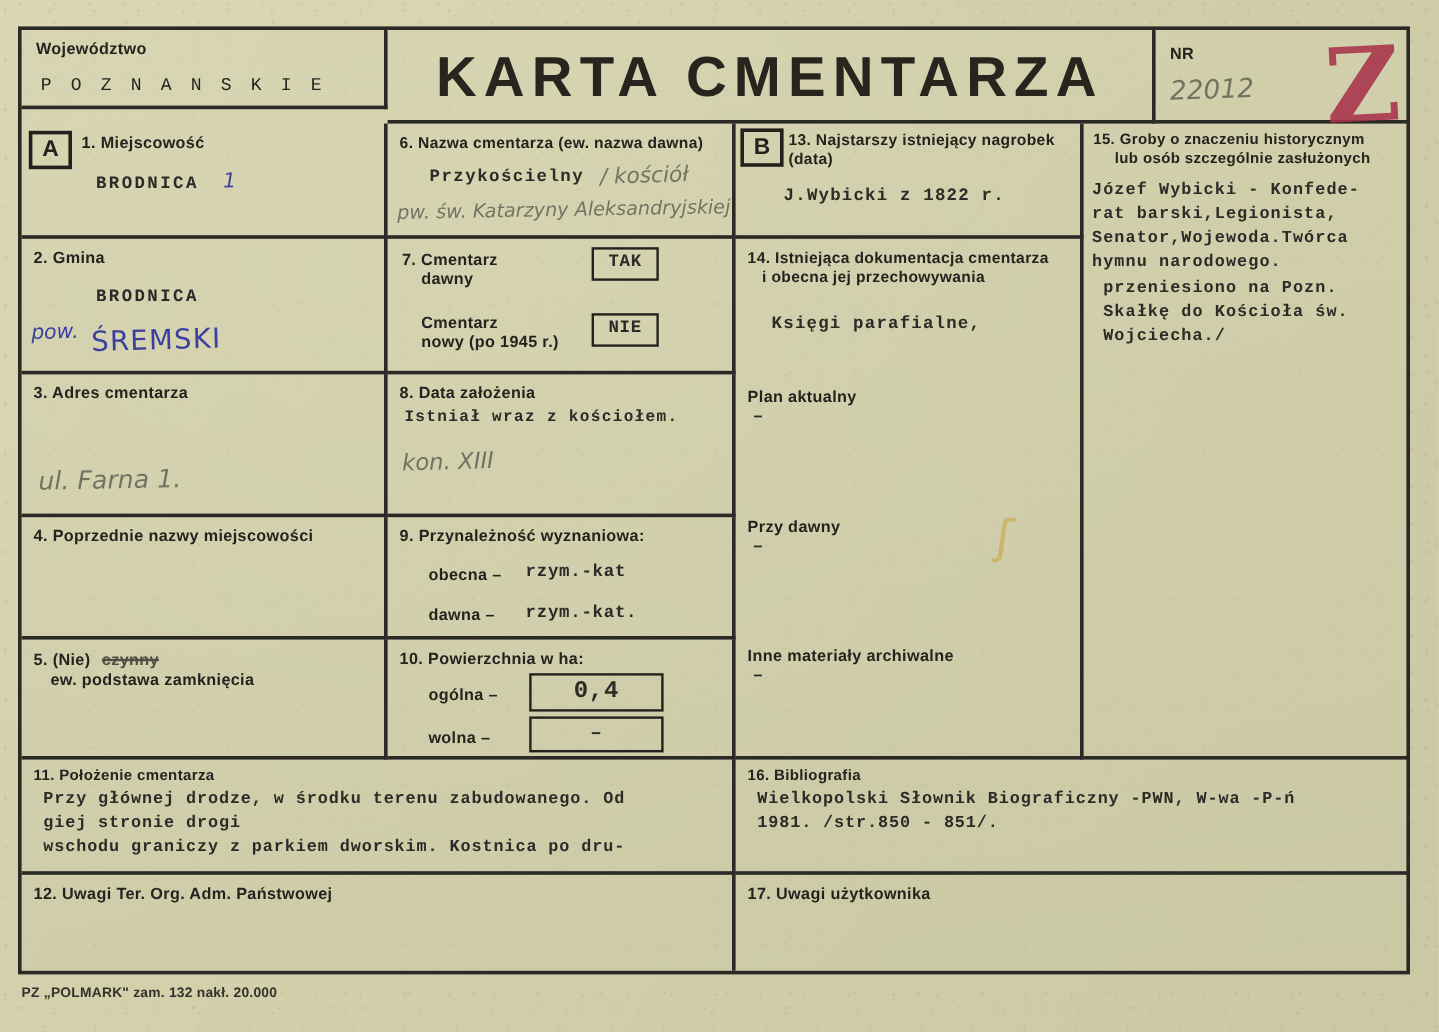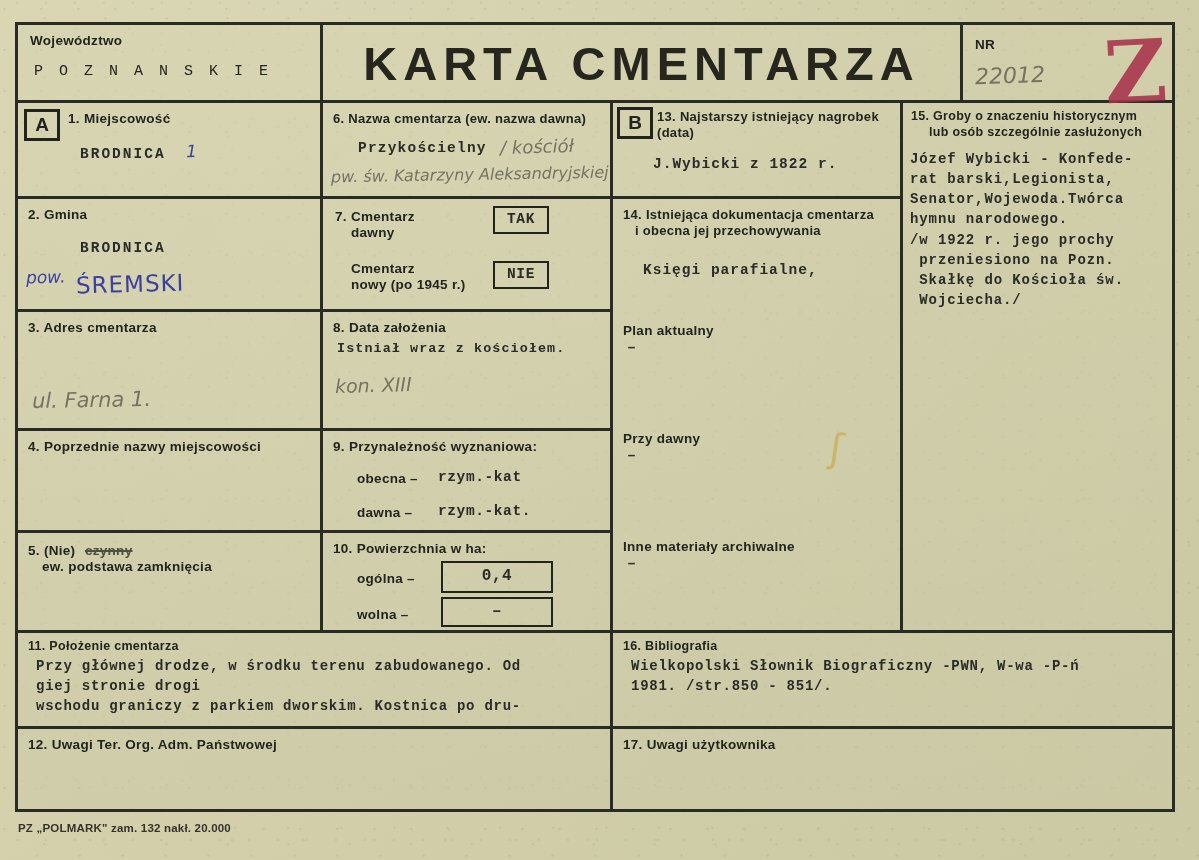--- a/index.html
+++ b/index.html
@@ -50,21 +50,21 @@
   .tw.sm{font-size:13.4px;letter-spacing:.2px;}
   .hand{
     font-family:"DejaVu Sans", sans-serif;
     color:#3b3fa0;font-style:italic;font-size:19px;
     transform:rotate(-1.6deg);display:inline-block;
   }
   .hand.pencil{color:#5d5b4f;opacity:.8;font-size:18px;}
   .hand.small{font-size:15px;}
 
   
-  #hdrLeft{left:0;top:0;width:305px;height:78px;}
+  #hdrLeft{left:0;top:0;width:305px;height:66px;}
   #hdrTitle{left:305px;top:0;width:640px;height:78px;}
   #hdrNr{left:945px;top:0;width:212px;height:78px;}
   #title{
     font-family:"Liberation Sans", sans-serif;
     font-weight:bold;font-size:47px;letter-spacing:6px;color:#26261f;
     text-align:center;line-height:78px;
   }
   #zstamp{
     position:absolute;right:8px;top:-4px;
     font-family:"DejaVu Serif",serif;font-weight:bold;
@@ -176,21 +176,21 @@
       <div class="lbl" style="position:absolute;left:10px;top:8px;">9. Przynależność wyznaniowa:</div>
       <div class="lbl" style="position:absolute;left:34px;top:40px;">obecna  –</div>
       <div class="tw" style="position:absolute;left:115px;top:37px;">rzym.-kat</div>
       <div class="lbl" style="position:absolute;left:34px;top:74px;">dawna  –</div>
       <div class="tw" style="position:absolute;left:115px;top:71px;">rzym.-kat.</div>
     </div>
 
     <div class="cell br bb" style="left:305px;top:508px;width:290px;height:100px;">
       <div class="lbl" style="position:absolute;left:10px;top:8px;">10. Powierzchnia w ha:</div>
       <div class="lbl" style="position:absolute;left:34px;top:38px;">ogólna  –</div>
-      <div class="valbox tw" style="position:absolute;left:118px;top:28px;width:112px;height:32px;font-size:16px;">0,4</div>
+      <div class="valbox tw" style="position:absolute;left:118px;top:28px;width:112px;height:32px;font-size:20px;">0,4</div>
       <div class="lbl" style="position:absolute;left:34px;top:74px;">wolna   –</div>
       <div class="valbox tw" style="position:absolute;left:118px;top:64px;width:112px;height:30px;font-size:16px;">–</div>
     </div>
 
     <div class="cell br bb" style="left:595px;top:78px;width:290px;height:96px;">
       <div class="secbox" style="left:4px;top:4px;">B</div>
       <div class="lbl" style="position:absolute;left:44px;top:6px;font-size:13px;">13. Najstarszy istniejący nagrobek</div>
       <div class="lbl" style="position:absolute;left:44px;top:22px;font-size:13px;">(data)</div>
       <div class="tw" style="position:absolute;left:40px;top:52px;letter-spacing:1px;">J.Wybicki z 1822 r.</div>
     </div>
@@ -211,21 +211,20 @@
     </div>
 
     <div class="cell bb" style="left:885px;top:78px;width:272px;height:530px;">
       <div class="lbl" style="position:absolute;left:8px;top:6px;font-size:12.5px;">15. Groby o znaczeniu historycznym</div>
       <div class="lbl" style="position:absolute;left:26px;top:22px;font-size:12.5px;">lub osób szczególnie zasłużonych</div>
       <div class="tw" style="position:absolute;left:7px;top:46px;line-height:1.44;letter-spacing:.9px;font-size:14px;">
         <div>Józef Wybicki - Konfede-</div>
         <div>rat barski,Legionista,</div>
         <div>Senator,Wojewoda.Twórca</div>
         <div>hymnu narodowego.</div>
-        <div>/w 1922 r. jego prochy</div>
         <div style="white-space:pre;"> przeniesiono na Pozn.</div>
         <div style="white-space:pre;"> Skałkę do Kościoła św.</div>
         <div style="white-space:pre;"> Wojciecha./</div>
       </div>
     </div>
 
     <div class="cell br bb" style="left:0;top:608px;width:595px;height:96px;">
       <div class="lbl" style="position:absolute;left:10px;top:6px;font-size:12.5px;">11. Położenie cmentarza</div>
       <div class="tw" style="position:absolute;left:18px;top:24px;font-size:14px;line-height:1.42;letter-spacing:.75px;">
         <div>Przy głównej drodze, w środku terenu zabudowanego. Od</div>

